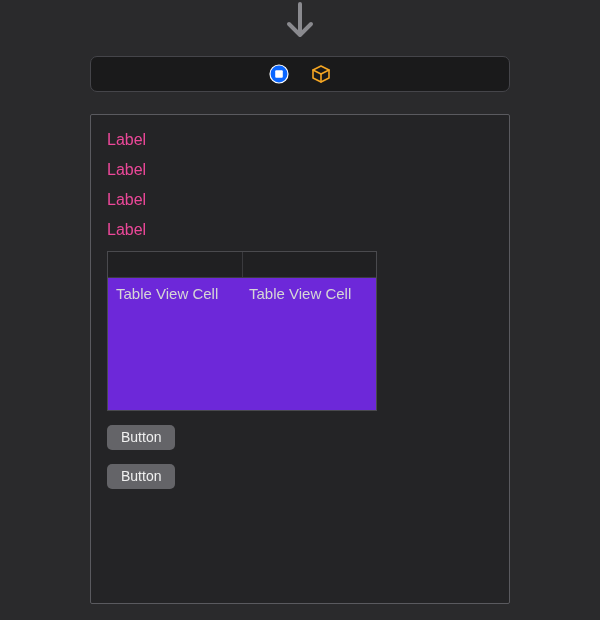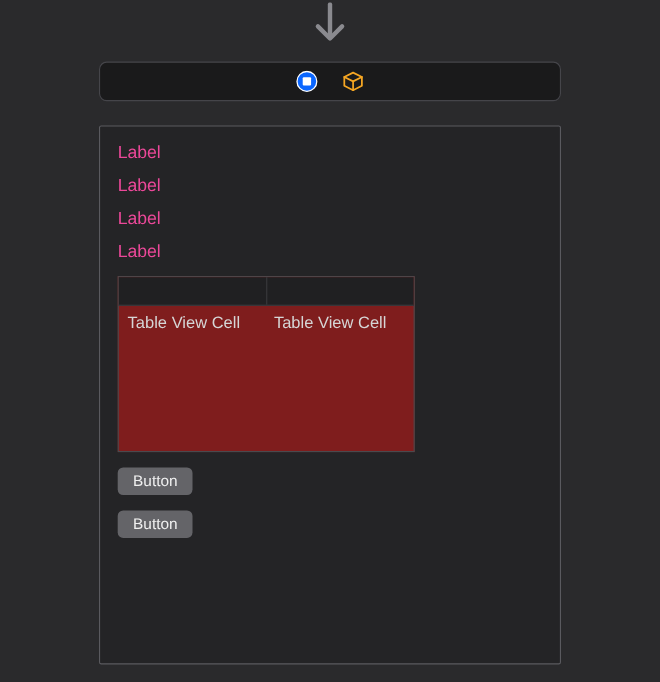--- a/index.html
+++ b/index.html
@@ -37,21 +37,21 @@
     }
     .labels .lbl{
       font-size:16px;
       color:#ec4899;
       margin-bottom:12px;
     }
     .table-view{
       margin-top:4px;
       width:270px;
       height:160px;
-      background:#7f1d1d;
+      background:#6d28d9;
       border:1px solid #4a4a4e;
     }
     .table-header{
       display:flex;
       height:26px;
       background:#202022;
       border-bottom:1px solid #3c3c40;
     }
     .th-col{
       flex:1;

